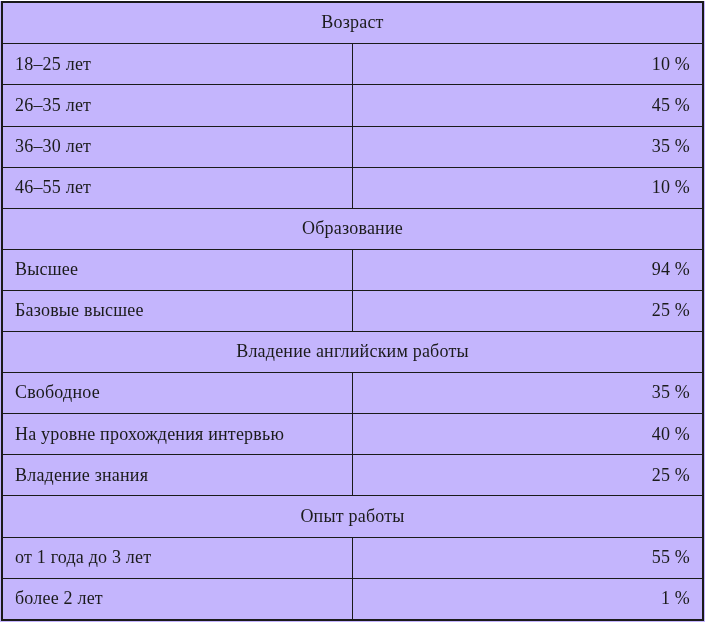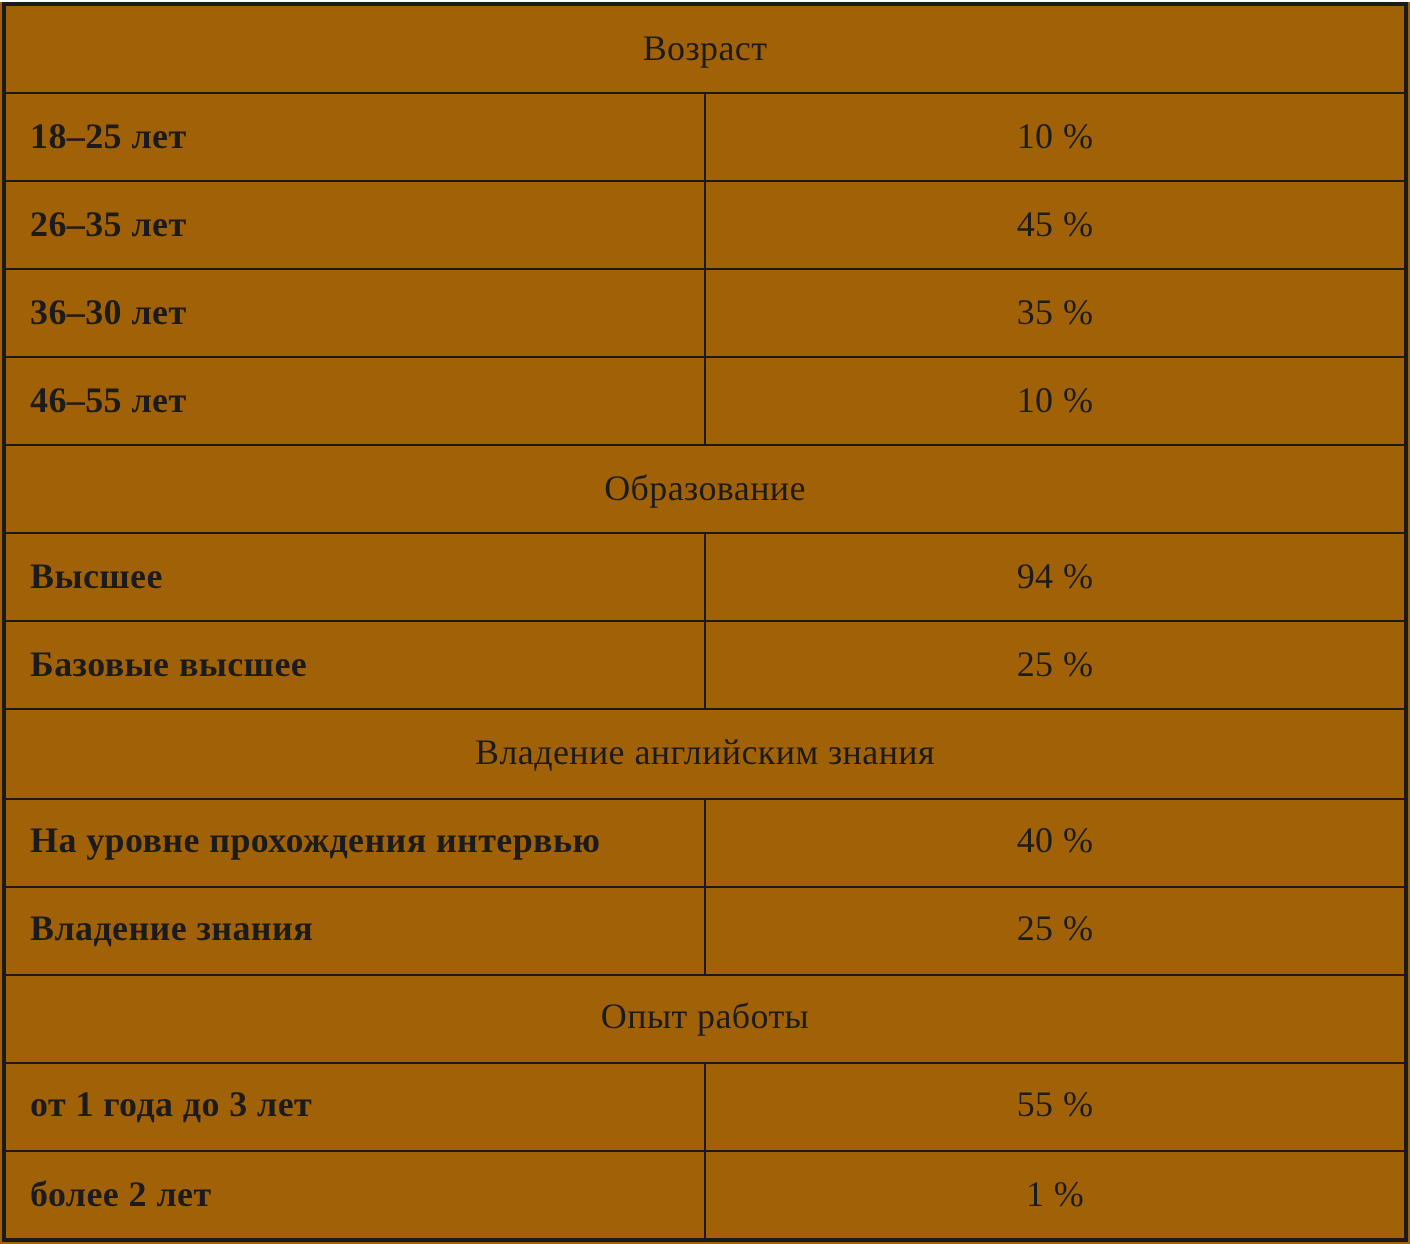--- a/index.html
+++ b/index.html
@@ -5,21 +5,21 @@
   html, body {
     margin: 0;
     padding: 0;
     background: #ffffff;
     font-family: "Liberation Serif", "DejaVu Serif", serif;
   }
   .page {
     width: 705px;
     height: 622px;
     box-sizing: border-box;
-    background: #a16207;
+    background: #c4b5fd;
   }
   table.demo-table {
     width: 703px;
     height: 620px;
     margin: 1px;
     border-collapse: collapse;
     table-layout: fixed;
     border: 2px solid #1a1a1a;
     font-size: 18px;
     color: #1b1b1b;
@@ -31,24 +31,23 @@
     line-height: 1.2;
     letter-spacing: 0.2px;
   }
   td.section-cell {
     text-align: center;
     padding: 4px 8px;
   }
   td.label-cell {
     width: 452px; 
     text-align: left;
-    font-weight: bold;
   }
   td.value-cell {
-    text-align: center;
+    text-align: right;
   }
 </style>
 </head>
 <body>
 
 <div class="page">
   <table class="demo-table">
     <tbody>
 
       <tr>
@@ -77,21 +76,25 @@
       <tr>
         <td class="label-cell">Высшее</td>
         <td class="value-cell">94 %</td>
       </tr>
       <tr>
         <td class="label-cell">Базовые высшее</td>
         <td class="value-cell">25 %</td>
       </tr>
 
       <tr>
-        <td class="section-cell" colspan="2">Владение английским знания</td>
+        <td class="section-cell" colspan="2">Владение английским работы</td>
+      </tr>
+      <tr>
+        <td class="label-cell">Свободное</td>
+        <td class="value-cell">35 %</td>
       </tr>
       <tr>
         <td class="label-cell">На уровне прохождения интервью</td>
         <td class="value-cell">40 %</td>
       </tr>
       <tr>
         <td class="label-cell">Владение знания</td>
         <td class="value-cell">25 %</td>
       </tr>
 

